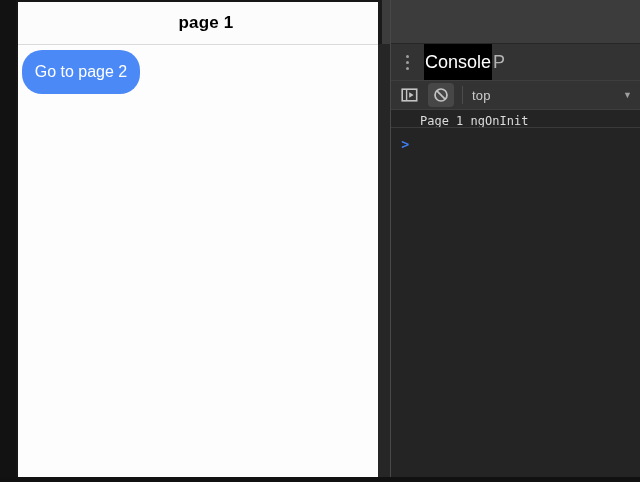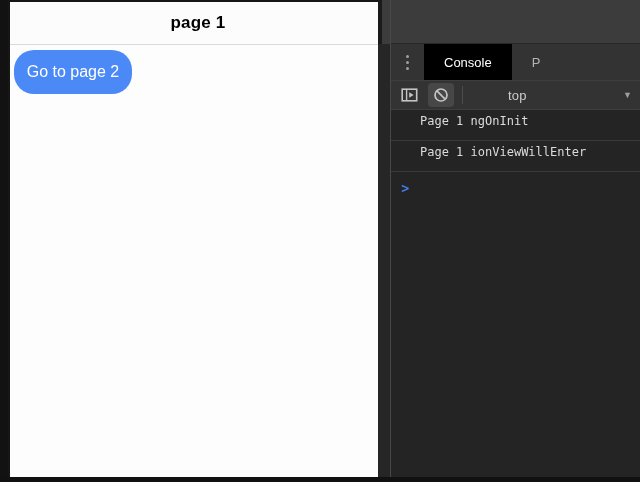--- a/index.html
+++ b/index.html
@@ -5,21 +5,21 @@
   * { margin:0; padding:0; box-sizing:border-box; }
   body { font-family:"Liberation Sans", sans-serif; }
 
   .screen {
     position:relative; width:640px; height:482px;
     background:#121212; overflow:hidden;
   }
 
   
   .app {
-    position:absolute; left:8px; top:0; width:378px; height:477px;
+    position:absolute; left:16px; top:0; width:378px; height:477px;
     background:#fdfdfd;
     border-left:2px solid #161616; border-top:2px solid #161616;
   }
   .app-header {
     height:43px; background:#fcfcfc;
     display:flex; align-items:center; justify-content:center;
     border-bottom:1px solid #dadada;
   }
   .app-title { font-size:17px; font-weight:700; color:#000; letter-spacing:.2px; }
   .go-btn {
@@ -43,43 +43,43 @@
   .dt-tabbar {
     height:36px; background:#333333;
     display:flex; align-items:stretch; overflow:hidden;
   }
   .kebab {
     width:33px; display:flex; flex-direction:column;
     align-items:center; justify-content:center; gap:3px; cursor:pointer; flex:none;
   }
   .kebab .dot { width:3px; height:3px; border-radius:50%; background:#9f9f9f; }
   .tab {
-    display:flex; align-items:center; padding:0 20px;
-    font-size:13px; color:#b3b3b3; white-space:nowrap; cursor:pointer; flex:none;
+    display:flex; align-items:center; padding:0 1px;
+    font-size:18px; color:#b3b3b3; white-space:nowrap; cursor:pointer; flex:none;
   }
   .tab.selected { background:#000000; color:#ffffff; }
 
   .dt-toolbar {
     height:30px; background:#333333;
     border-top:1px solid #3e3e3e; border-bottom:1px solid #3e3e3e;
     display:flex; align-items:center; padding:0 8px 0 5px;
   }
   .icon-btn {
     width:26px; height:24px; display:flex; align-items:center; justify-content:center;
     border-radius:4px; cursor:pointer; flex:none;
   }
   .icon-btn.raised { background:#474747; margin-left:6px; }
   .vsep { width:1px; height:18px; background:#4c4c4c; margin:0 9px 0 8px; flex:none; }
   .context-select {
-    font-size:13px; color:#cccccc; cursor:pointer; flex:none; letter-spacing:.2px;margin-left:36px;
+    font-size:13px; color:#cccccc; cursor:pointer; flex:none; letter-spacing:.2px;
   }
   .dd-arrow { margin-left:auto; color:#9e9e9e; font-size:9px; cursor:pointer; }
 
   .console-row {
-    height:31px; line-height:23px; border-bottom:1px solid #3a3a3a;
+    height:18px; line-height:23px; border-bottom:1px solid #3a3a3a;
     color:#dbdbdb; font-family:"DejaVu Sans Mono", monospace; font-size:12px;
     padding-left:29px; white-space:pre; overflow:hidden;
   }
   .prompt-row {
     padding:7px 0 0 10px;
   }
   .prompt-chevron {
     color:#3e7ef0; font-family:"DejaVu Sans Mono", monospace;
     font-weight:bold; font-size:14px; display:inline-block; transform:scaleX(0.95);
   }
@@ -132,21 +132,20 @@
           <line x1="3.9" y1="3.9" x2="12.1" y2="12.1" stroke="#c4c4c4" stroke-width="1.7"></line>
         </svg>
       </div>
       <div class="vsep"></div>
       <div class="context-select">top</div>
       <div class="dd-arrow">▼</div>
     </div>
 
     <div class="dt-console">
       <div class="console-row">Page 1 ngOnInit</div>
-      <div class="console-row">Page 1 ionViewWillEnter</div>
       <div class="prompt-row">
         <span class="prompt-chevron">&gt;</span>
       </div>
     </div>
 
   </div>
 
   <div class="bottom-strip"></div>
 
 </div>

